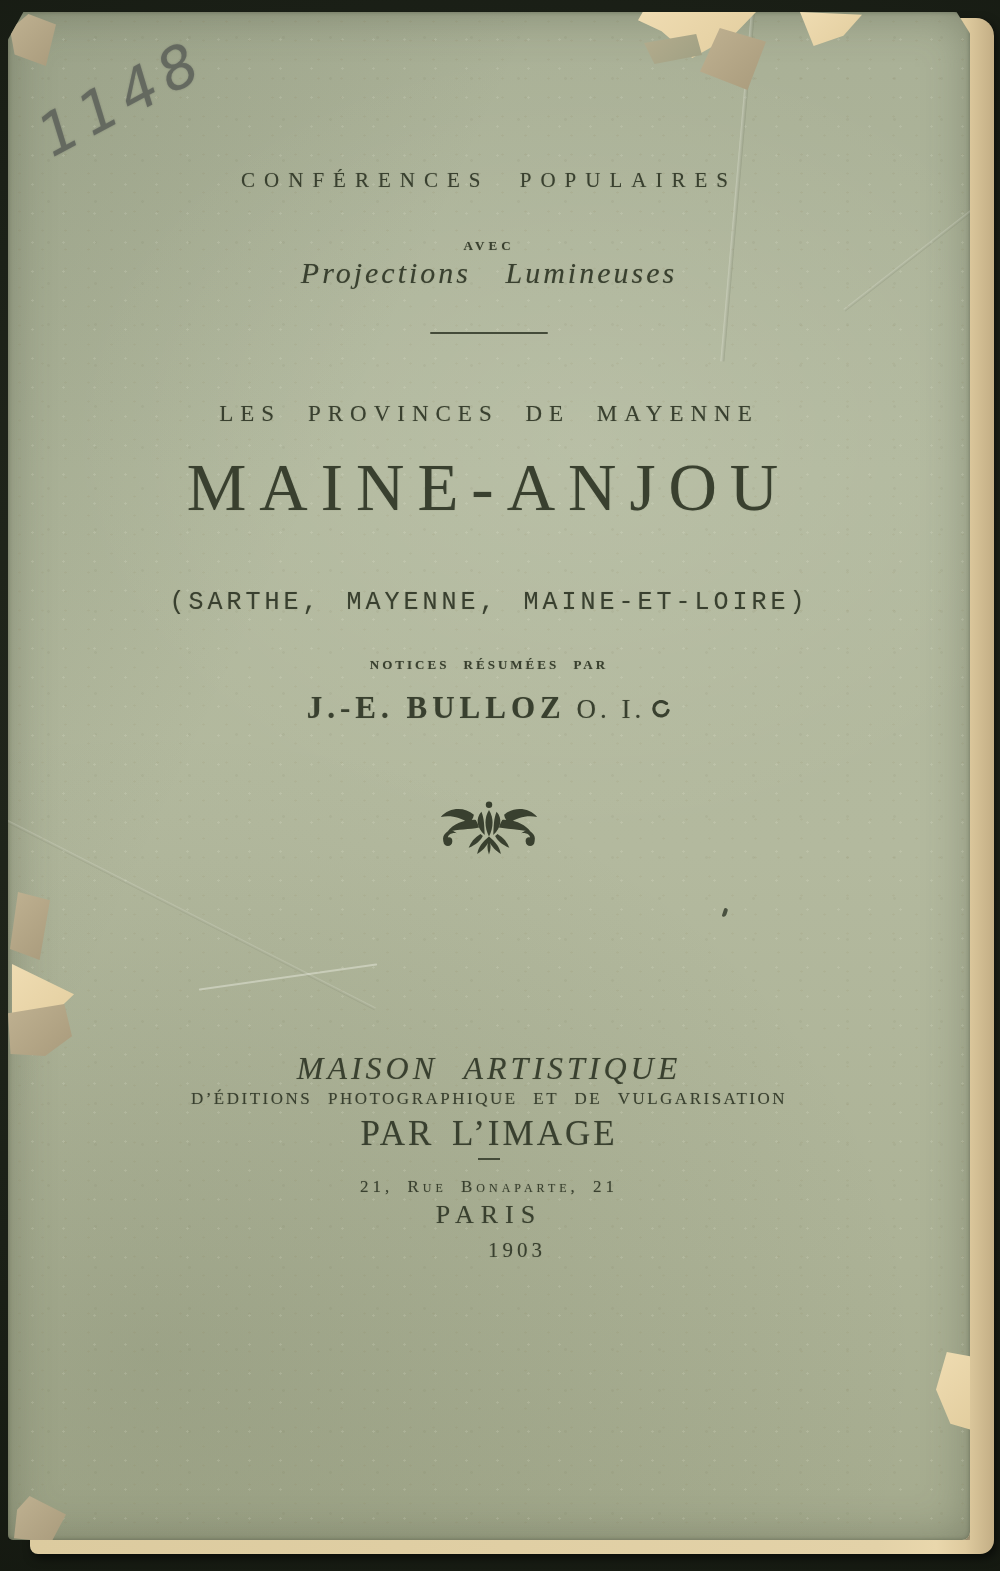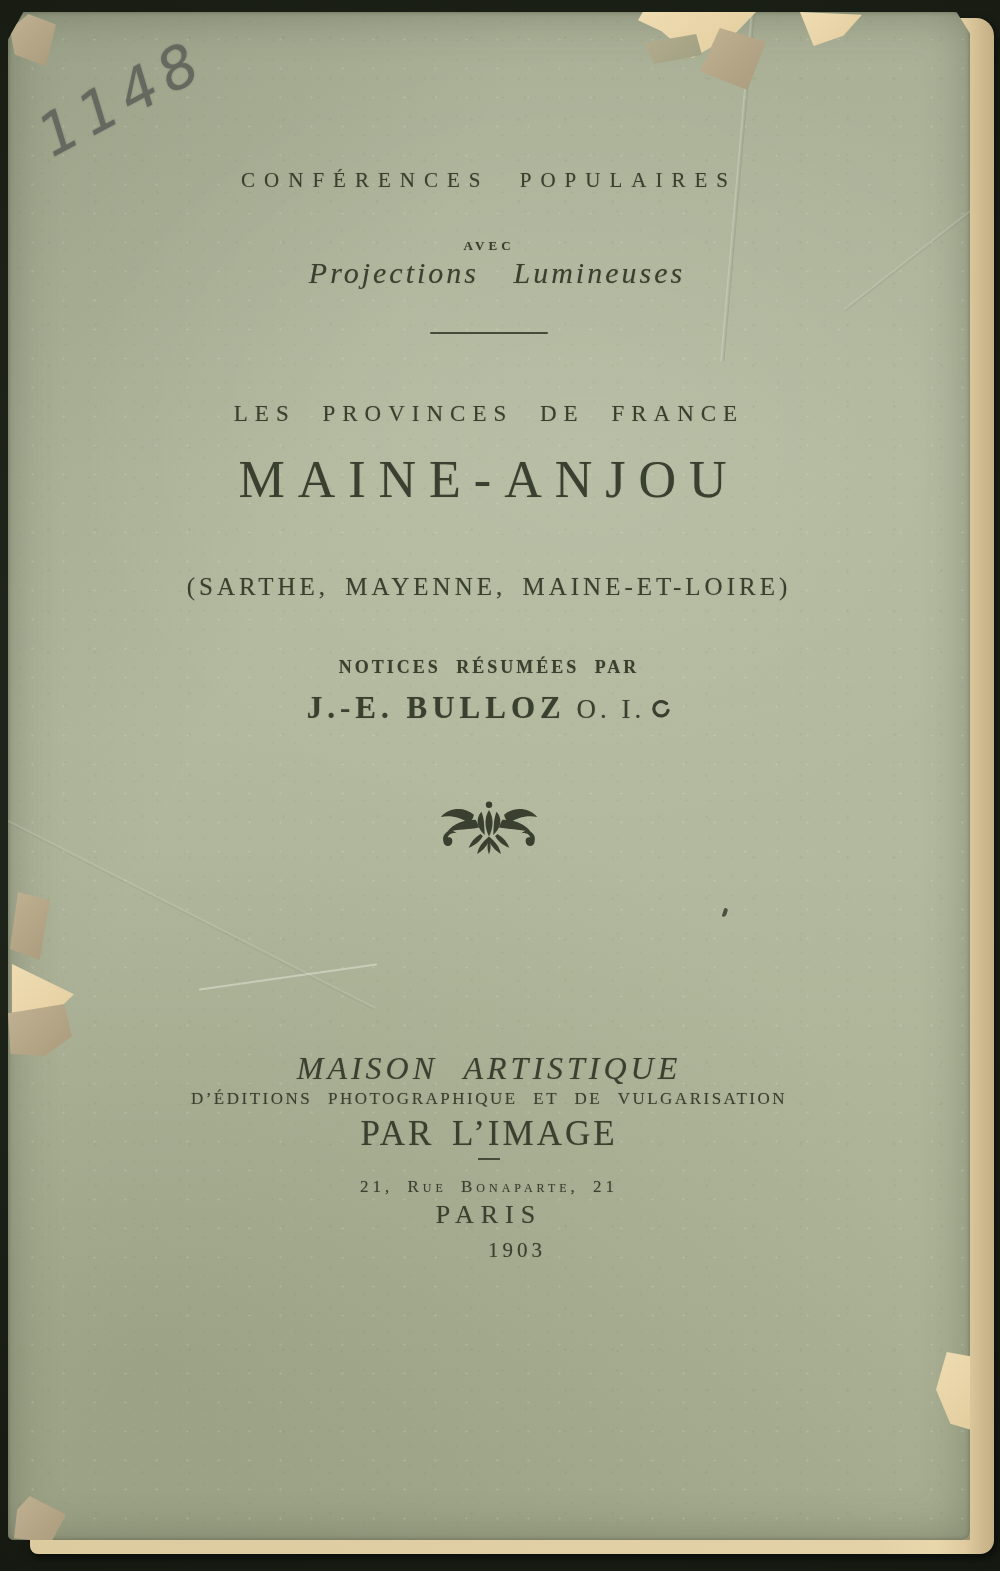--- a/index.html
+++ b/index.html
@@ -79,27 +79,27 @@
   .txt{position:absolute;left:0;width:100%;text-align:center;color:#39402f;
        text-shadow:0 0 1px rgba(57,64,47,0.35);line-height:1;}
   .handwritten{
     position:absolute;left:24px;top:52px;color:rgba(96,100,92,0.88);
     font-family:"DejaVu Sans",sans-serif;font-style:italic;font-size:58px;
     transform:rotate(-28deg);letter-spacing:8px;
     text-shadow:0 0 2px rgba(96,100,92,0.45);
   }
   .series-title{top:158px;font-size:21px;letter-spacing:9px;word-spacing:16px;}
   .avec{top:227px;font-size:13px;font-weight:bold;letter-spacing:4px;}
-  .lumineuses{top:246px;font-size:30px;font-style:italic;letter-spacing:3px;word-spacing:24px;margin-left:8px;}
+  .lumineuses{top:246px;font-size:30px;font-style:italic;letter-spacing:3px;word-spacing:24px;}
   .rule{position:absolute;left:50%;transform:translateX(-50%);top:320px;width:118px;height:2px;
         background:#444b39;border-radius:1px;}
   .provinces{top:390px;font-size:23px;letter-spacing:7px;word-spacing:14px;}
-  .main-title{top:442px;font-size:52px;letter-spacing:13px;}
-  .departments{top:562px;font-size:25px;letter-spacing:4px;word-spacing:6px;}
-  .notices{top:646px;font-size:18px;font-weight:bold;letter-spacing:3px;word-spacing:8px;}
+  .main-title{top:442px;font-size:67px;letter-spacing:13px;}
+  .departments{top:578px;font-size:25px;letter-spacing:4px;word-spacing:6px;font-family:Liberation Mono, monospace;}
+  .notices{top:646px;font-size:13px;font-weight:bold;letter-spacing:3px;word-spacing:8px;}
   .author{top:680px;font-size:31px;letter-spacing:3px;}
   .author b{font-weight:bold;letter-spacing:5px;}
   .author .honors{font-size:27px;letter-spacing:4px;}
   .wreath{display:inline-block;vertical-align:-2px;margin-left:6px;}
   .ornament{position:absolute;left:50%;transform:translateX(-50%);top:786px;}
   .maison{top:1040px;font-size:32px;font-style:italic;letter-spacing:4px;word-spacing:14px;}
   .editions{top:1078px;font-size:17px;letter-spacing:2.5px;word-spacing:9px;}
   .parimage{top:1104px;font-size:35px;letter-spacing:3px;word-spacing:6px;}
   .dash{position:absolute;left:50%;transform:translateX(-50%);top:1146px;width:22px;height:2px;background:#444b39;}
   .address{top:1166px;font-size:17px;letter-spacing:4px;word-spacing:6px;font-variant:small-caps;}
@@ -133,21 +133,21 @@
     <div class="chip tan flap-bottomleft"></div>
     <div class="chip cream chip-right"></div>
 
     <div class="handwritten">1148</div>
 
     <div class="txt series-title">CONFÉRENCES  POPULAIRES</div>
     <div class="txt avec">AVEC</div>
     <div class="txt lumineuses">Projections  Lumineuses</div>
     <div class="rule"></div>
 
-    <div class="txt provinces">LES  PROVINCES  DE  FRANCE</div>
+    <div class="txt provinces">LES  PROVINCES  DE  MAYENNE</div>
     <div class="txt main-title">MAINE-ANJOU</div>
     <div class="txt departments">(SARTHE, MAYENNE, MAINE-ET-LOIRE)</div>
 
     <div class="txt notices">NOTICES  RÉSUMÉES  PAR</div>
     <div class="txt author">
       <b>J.-E.  BULLOZ</b>
       <span class="honors">
         <span>O. I.</span><span class="wreath"><svg width="20" height="20" viewBox="0 0 20 20">
               <g fill="none" stroke="#39402f" stroke-width="3.2" stroke-linecap="round">
                 <path d="M14.5 3 A7.2 7.2 0 1 0 17.3 9.2" stroke-dasharray="2.3 1.5"></path>

